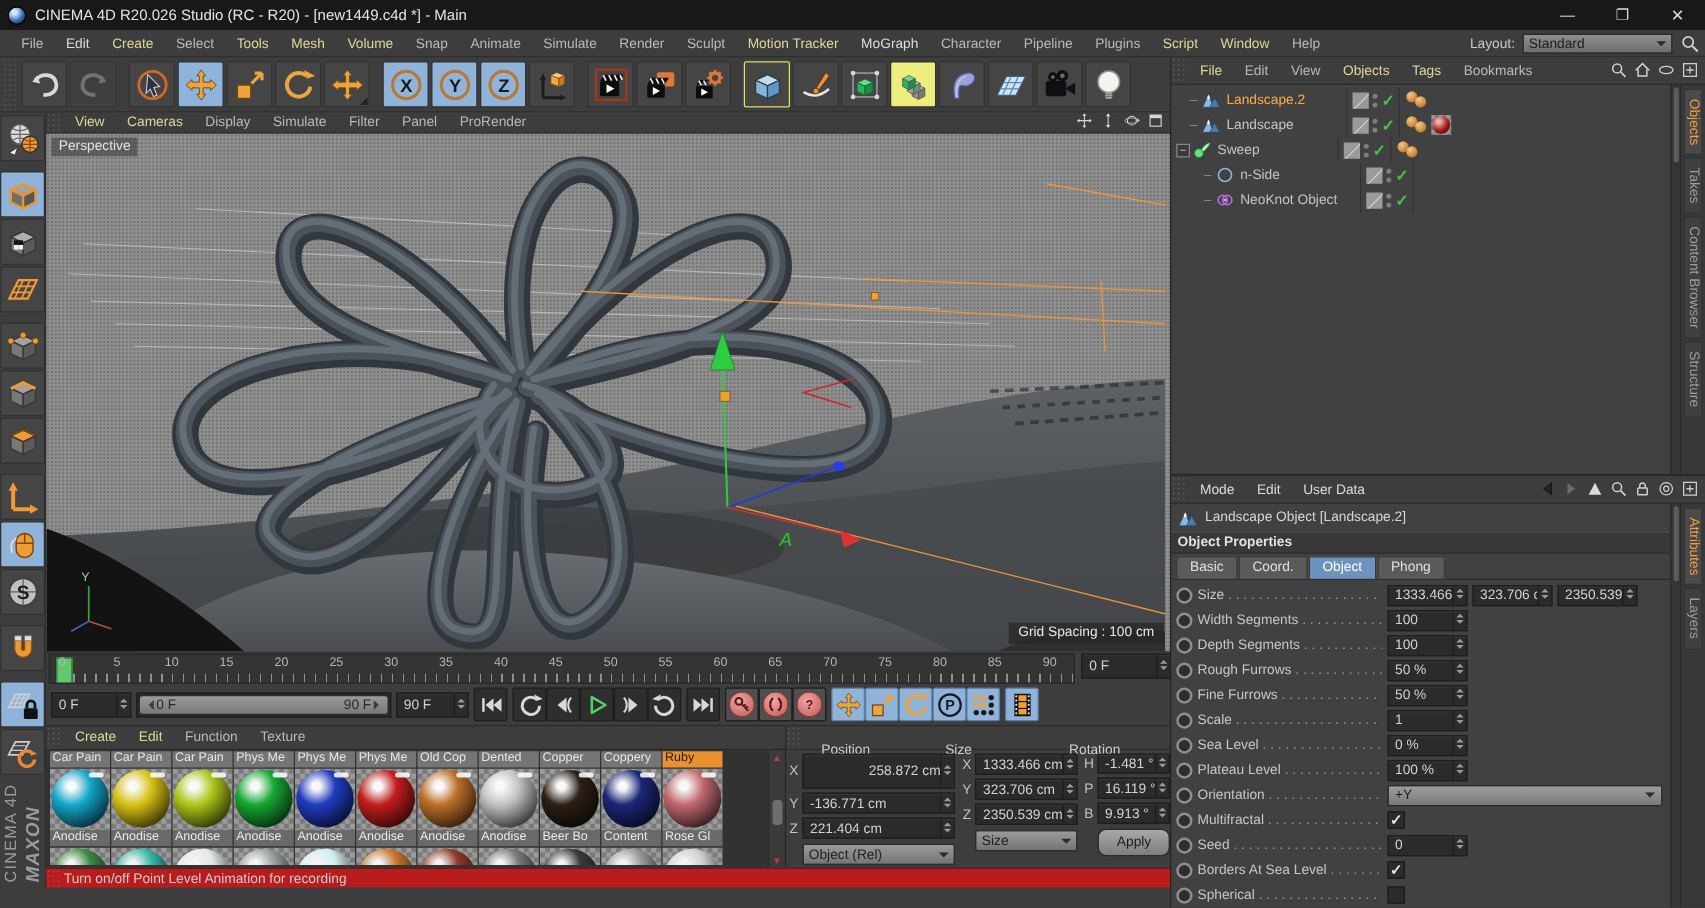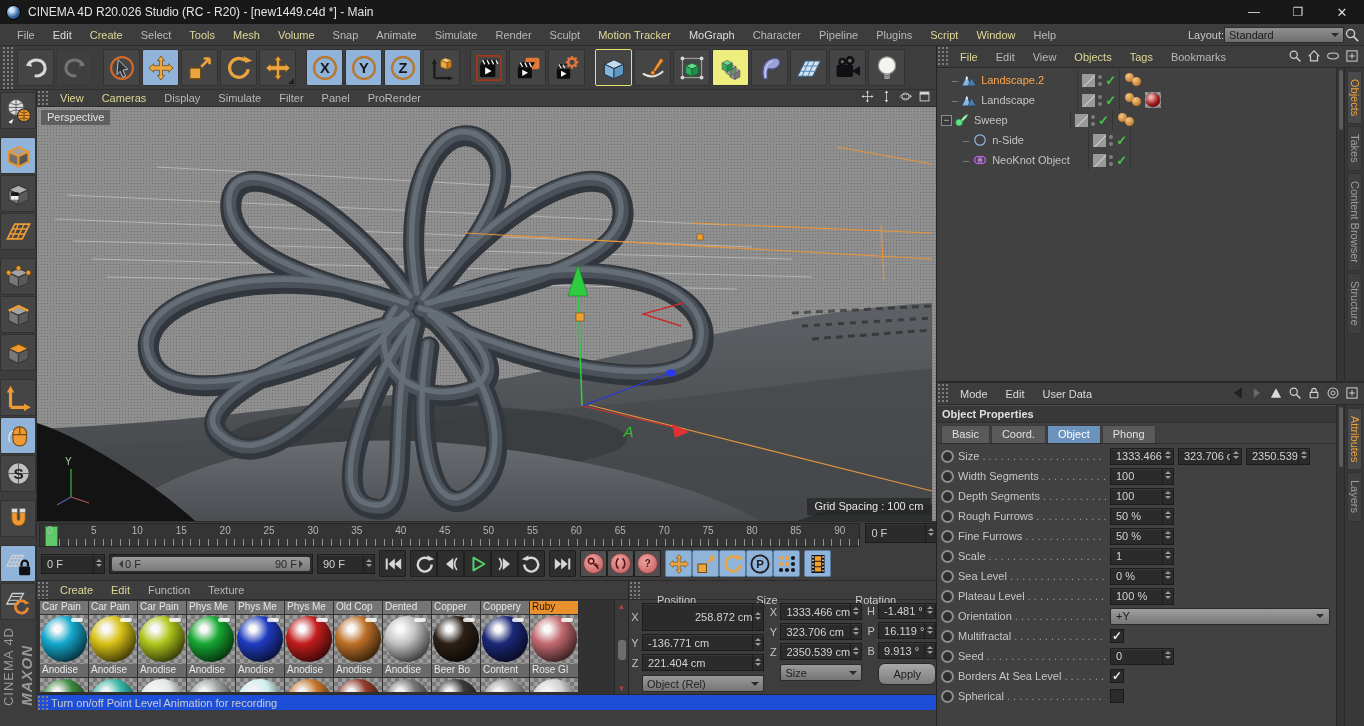--- a/index.html
+++ b/index.html
@@ -11,21 +11,21 @@
   #app-logo { width:15px; height:15px; border-radius:50%; margin:0 7px 0 6px; background:radial-gradient(circle at 35% 30%, #cfe6ff 0 15%, #3a6ea8 55%, #0d1f38 100%); border:1px solid #000; }
   #win-controls { margin-left:auto; display:flex; }
   .win-btn { width:44px; height:24px; display:flex; align-items:center; justify-content:center; color:#d8d8d8; font-size:12px; }
   .win-btn:last-child { font-size:13px; }
 
   
   #menubar { position:absolute; left:0; top:24px; width:1364px; height:22px; background:#3d3d3d; border-bottom:1px solid #2b2b2b; display:flex; align-items:center; padding-left:8px; }
   .menu-item { padding:0 9px; color:#b9b9b9; }
   .menu-item.tone-yellow { color:#ded898; }
   .menu-item.tone-light { color:#dcdcdc; }
-  #layout-box { margin-left:auto; display:flex; align-items:center; padding-right:4px; }
+  #layout-box { margin-left:auto; display:flex; align-items:center; gap:6px; padding-right:4px; }
   .dropdown { background:linear-gradient(#8f8f8f,#6e6e6e); color:#1c1c1c; border:1px solsolid; border:1px solid #2a2a2a; height:16px; display:flex; align-items:center; padding:0 4px; }
   #layout-dd { width:120px; justify-content:space-between; }
   .dd-arrow { width:0; height:0; border:4px solid transparent; border-top-color:#2b2b2b; margin-top:4px; }
   .mini-icon { width:16px; height:16px; display:inline-block; }
 
   
   #left-col { position:absolute; left:0; top:46px; width:936px; height:680px; display:flex; flex-direction:column; }
   #toolbar { height:44px; background:#3d3d3d; border-bottom:1px solid #2e2e2e; display:flex; align-items:center; padding-left:2px; }
   .grip { width:12px; align-self:stretch; background-image:radial-gradient(#7e7e7e 26%, transparent 27%); background-size:4px 4px; margin-right:2px; }
   .tb-btn { width:37px; height:37px; background:#454545; border:1px solid #323232; border-radius:2px; margin:0 1px; display:flex; align-items:center; justify-content:center; position:relative; }
@@ -120,21 +120,21 @@
   #coord-grid { flex:1; display:flex; padding:3px 4px 2px 2px; gap:5px; }
   .coord-col { flex:1; display:flex; flex-direction:column; gap:3px; }
   .coord-row { display:flex; align-items:center; gap:3px; }
   .axis-label { width:8px; text-align:center; color:#c2c2c2; }
   .coord-field { flex:1; }
   .coord-footer { margin-top:1px; display:flex; }
   .coord-dd { flex:1; height:17px; background:linear-gradient(#9a9a9a,#757575); border:1px solid #2a2a2a; border-radius:2px; color:#222; display:flex; align-items:center; justify-content:space-between; padding:0 4px; margin-left:11px; }
   .apply-btn { flex:1; height:22px; background:linear-gradient(#a8a8a8,#7d7d7d); border:1px solid #2a2a2a; border-radius:7px; color:#1e1e1e; display:flex; align-items:center; justify-content:center; margin-left:11px; }
 
   
-  #statusbar { height:16px; background:#1d4ed8; border-top:1px solid #2a2a2a; display:flex; align-items:center; color:#cdcdcd; }
+  #statusbar { height:16px; background:#b91c1c; border-top:1px solid #2a2a2a; display:flex; align-items:center; color:#cdcdcd; }
 
   
   #right-col { position:absolute; left:936px; top:46px; width:428px; height:680px; background:#414141; border-left:1px solid #242424; display:flex; flex-direction:column; }
   .panel-header { height:22px; background:#3d3d3d; border-bottom:1px solid #2b2b2b; display:flex; align-items:center; }
   .ph-icons { margin-left:auto; display:flex; gap:3px; padding-right:3px; align-items:center; }
   .ph-icons .mini-icon svg { width:14px; height:14px; }
   .vtabs { width:20px; background:#383838; border-left:1px solid #2a2a2a; display:flex; flex-direction:column; padding-top:2px; }
   .vtab { writing-mode:vertical-rl; padding:7px 0; margin:1px 2px; color:#9e9e9e; background:#3f3f3f; border:1px solid #333; font-size:11px; display:flex; justify-content:center; }
   .vtab.active { color:#f0a138; background:#4a4a4a; }
   .scroll-lane { width:8px; background:#353535; border-left:1px solid #2a2a2a; }
@@ -1301,20 +1301,28 @@
               <circle cx="11" cy="11" r="3.2" fill="none" stroke="#cfcfcf" stroke-width="1.5"></circle>
             </svg></span>
           <span class="mini-icon"><svg viewBox="0 0 22 22" width="100%" height="100%">
               <rect x="3" y="3" width="16" height="16" fill="none" stroke="#cfcfcf" stroke-width="1.6"></rect>
               <path d="M11 6.5 v9 M6.5 11 h9" stroke="#cfcfcf" stroke-width="1.6"></path>
             </svg></span>
         </div>
     </div>
     <div id="am-main">
       <div id="am-content">
+        <div id="am-objrow">
+          <span class="obj-icon" id="am-obj-icon"><svg viewBox="0 0 22 22" width="100%" height="100%">
+                <polygon points="1.5,19 8,5 13.5,19" fill="#8ab8e4" stroke="#26465e" stroke-width=".8"></polygon>
+                <polygon points="9.5,19 14.5,8.5 20.5,19" fill="#4c7cab" stroke="#26465e" stroke-width=".8"></polygon>
+                <polygon points="6.3,8.8 8,5 9.7,8.8 8,10.6" fill="#f4f8fc"></polygon>
+              </svg></span>
+          <span id="am-title">Landscape Object [Landscape.2]</span>
+        </div>
         <div id="am-section">Object Properties</div>
         <div id="am-tabs">
             <div class="am-tab">Basic</div>
             <div class="am-tab">Coord.</div>
             <div class="am-tab active">Object</div>
             <div class="am-tab">Phong</div>
           </div>
         <div id="am-props">
             <div class="prop-row">
               <span class="prop-dot"></span>

